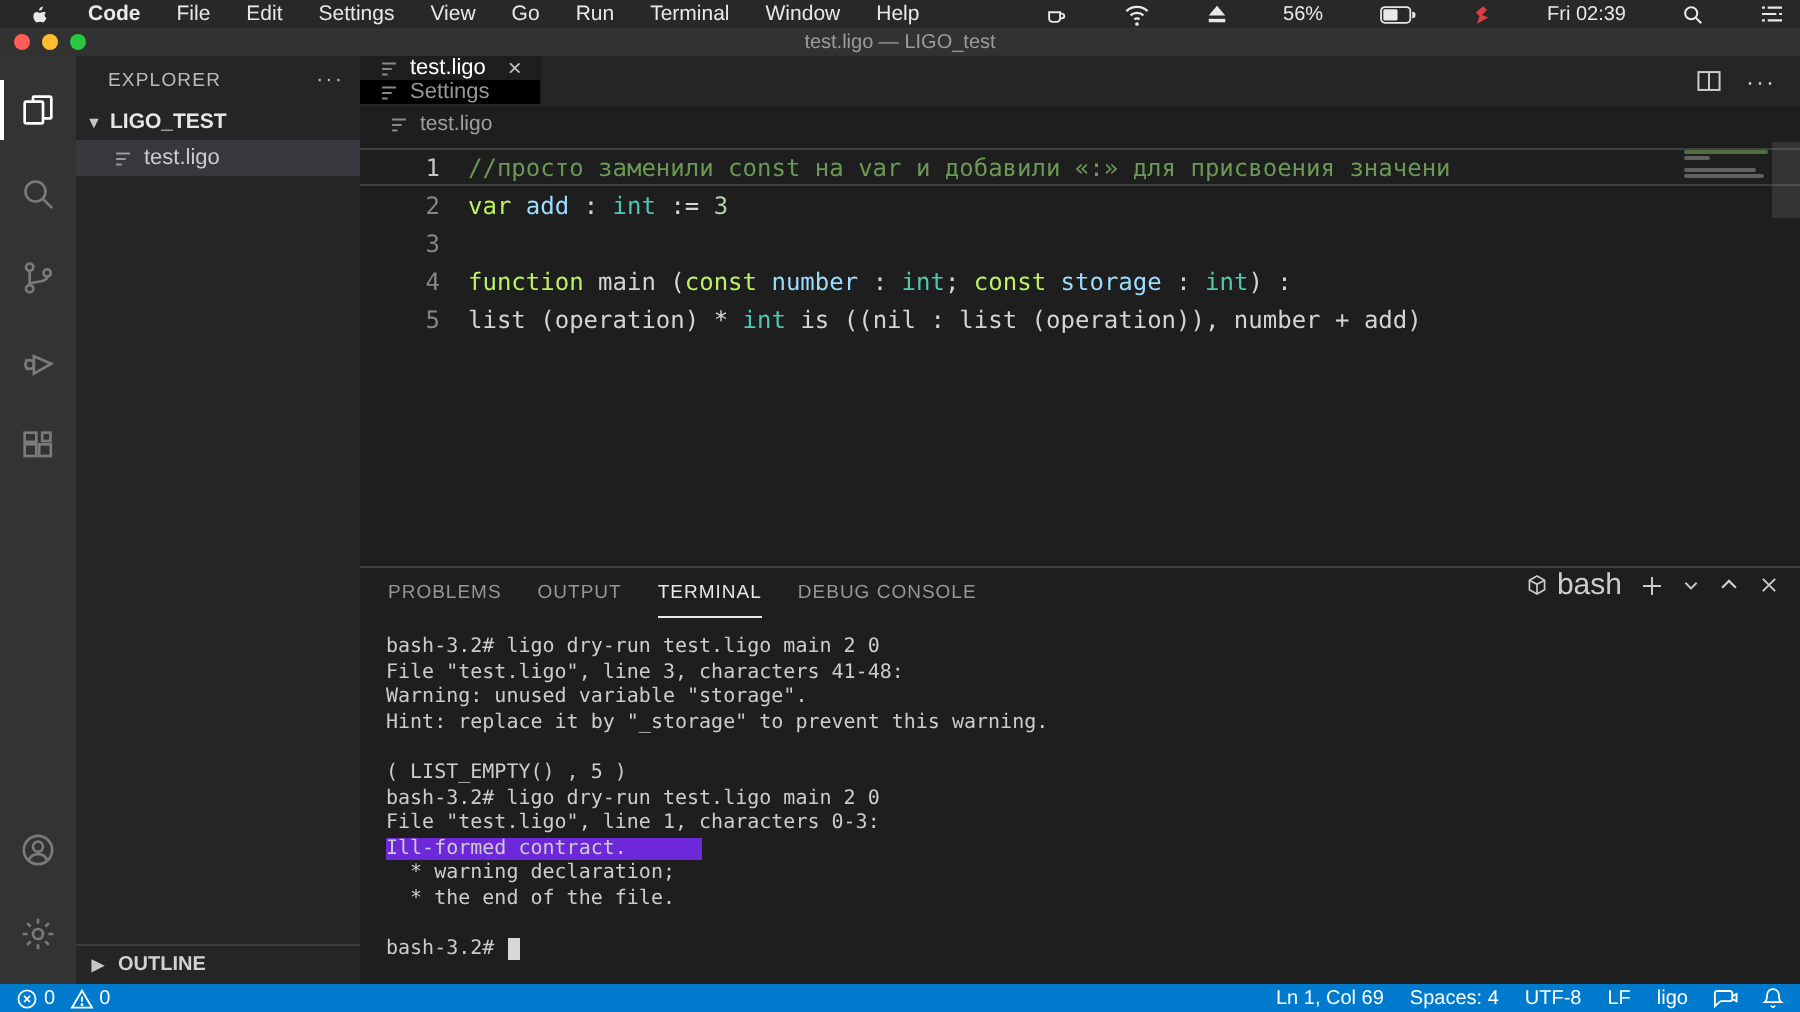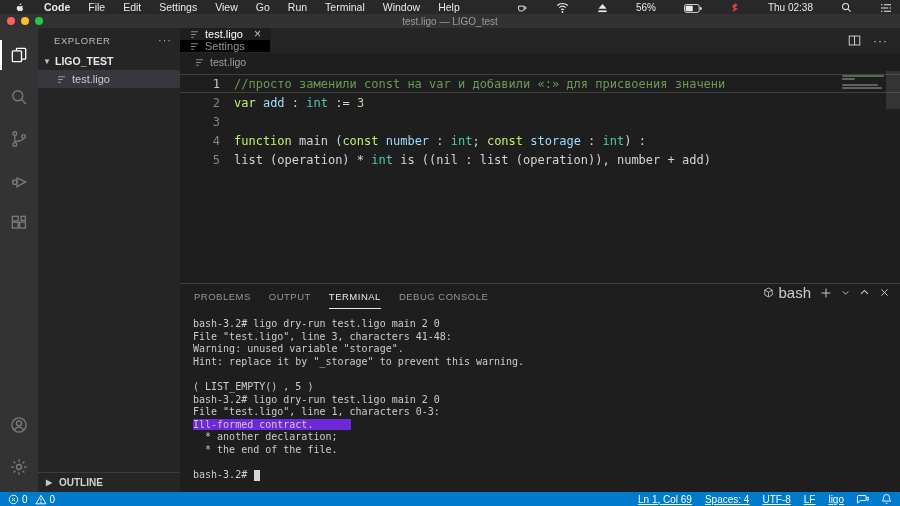--- a/index.html
+++ b/index.html
@@ -6,21 +6,21 @@
   html,body { width:900px; height:506px; overflow:hidden; background:#1e1e1e;
     font-family:"Liberation Sans", sans-serif; -webkit-font-smoothing:antialiased; }
   svg { display:block; }
 
   
   .menubar { height:14px; background:#282829; display:flex; align-items:center;
     color:#e8e8e8; font-size:10.5px; padding:0 8px; }
   .menubar .apple { margin:0 10px 0 6px; }
   .menu-item { padding:0 9px; white-space:nowrap; }
   .menu-item.app { font-weight:bold; }
-  .menubar-right { margin-left:auto; display:flex; align-items:flex-end; gap:28px; }
+  .menubar-right { margin-left:auto; display:flex; align-items:center; gap:28px; }
   .menubar-right .txt { font-size:10px; }
 
   
   .titlebar { height:14px; background:#323233; position:relative; display:flex;
     align-items:center; justify-content:center; color:#9b9b9b; font-size:10px; }
   .traffic { position:absolute; left:7px; top:3px; display:flex; gap:6px; }
   .traffic span { width:8px; height:8px; border-radius:50%; display:block; }
   .tl-red{ background:#ff5f57; } .tl-yellow{ background:#febc2e; } .tl-green{ background:#28c840; }
 
   
@@ -93,21 +93,21 @@
   .term-line { white-space:pre; height:12.6px; }
   .term-line .hl { background:#6d28d9; padding-right:38px; }
   .cursor-block { display:inline-block; width:6px; height:11px; background:#d7d7d7;
     vertical-align:middle; margin-left:1px; }
 
   
   .statusbar { height:14px; background:#007acc; color:#ffffff; display:flex;
     align-items:center; font-size:10px; padding:0 8px; }
   .sb-left { display:flex; align-items:center; gap:10px; }
   .sb-stat { display:flex; align-items:center; gap:3px; }
-  .sb-right { margin-left:auto; display:flex; align-items:center; gap:12px;text-decoration:underline; }
+  .sb-right { margin-left:auto; display:flex; align-items:center; gap:12px; }
   .sb-item { white-space:nowrap; }
 </style>
 </head>
 <body>
 
 <div class="menubar">
   <span class="apple">
     <svg width="11" height="12" viewBox="0 0 16 16" fill="#e8e8e8">
       <path d="M8.7 3.6c.7-.9 2-1.1 2-1.1s.2 1.3-.6 2.2c-.8.9-1.9.9-1.9.9s-.3-1.1.5-2zm2.5 3c-1.1-.1-2 .6-2.5.6-.6 0-1.4-.6-2.3-.6-1.2 0-2.5 1-2.5 3 0 2.1 1.6 4.5 2.7 4.5.5 0 1.3-.5 2.1-.5s1.4.5 2 .5c1.1 0 2.6-2.3 2.6-3.4-1.4-.6-1.7-2.7-.3-3.5-.5-.6-1.2-.6-1.8-.6z"></path>
     </svg>
@@ -142,21 +142,21 @@
         <rect x="0.7" y="0.7" width="19.5" height="10.5" rx="2.5" fill="none" stroke="#e8e8e8" stroke-width="1.2"></rect>
         <rect x="2.2" y="2.2" width="9.5" height="7.5" rx="1" fill="#e8e8e8"></rect>
         <path d="M21.5 3.8v4.4a2.2 2.2 0 0 0 0-4.4z" fill="#e8e8e8"></path>
       </svg>
     </span>
     <span>
       <svg width="10" height="11" viewBox="0 0 16 16" fill="#e03e3e">
         <path d="M9 1l3 3-4 4 5 2-9 5 2-6-3-3z"></path>
       </svg>
     </span>
-    <span class="txt">Thu 02:38</span>
+    <span class="txt">Fri 02:39</span>
     <span>
       <svg width="11" height="11" viewBox="0 0 16 16" fill="none" stroke="#e8e8e8" stroke-width="1.5">
         <circle cx="6.7" cy="6.7" r="4.4"></circle>
           <path d="M10.2 10.2L14 14"></path>
       </svg>
     </span>
     <span>
       <svg width="12" height="10" viewBox="0 0 16 14" stroke="#e8e8e8" stroke-width="1.5" fill="none">
         <path d="M5 2.5h10M1 2.5h2M1 7h10M13 7h2M5 11.5h10M1 11.5h2"></path>
       </svg>
@@ -387,21 +387,21 @@
         <div id="terminal-lines">
             <div class="term-line"><span>bash-3.2# ligo dry-run test.ligo main 2 0</span></div>
             <div class="term-line"><span>File "test.ligo", line 3, characters 41-48:</span></div>
             <div class="term-line"><span>Warning: unused variable "storage".</span></div>
             <div class="term-line"><span>Hint: replace it by "_storage" to prevent this warning.</span></div>
             <div class="term-line"><span></span></div>
             <div class="term-line"><span>( LIST_EMPTY() , 5 )</span></div>
             <div class="term-line"><span>bash-3.2# ligo dry-run test.ligo main 2 0</span></div>
             <div class="term-line"><span>File "test.ligo", line 1, characters 0-3:</span></div>
             <div class="term-line"><span class="hl">Ill-formed contract.</span></div>
-            <div class="term-line"><span>  * another declaration;</span></div>
+            <div class="term-line"><span>  * warning declaration;</span></div>
             <div class="term-line"><span>  * the end of the file.</span></div>
             <div class="term-line"><span></span></div>
             <div class="term-line"><span>bash-3.2# </span><span class="cursor-block"></span></div>
           </div>
       </div>
     </div>
   </div>
 </div>
 
 <div class="statusbar">

